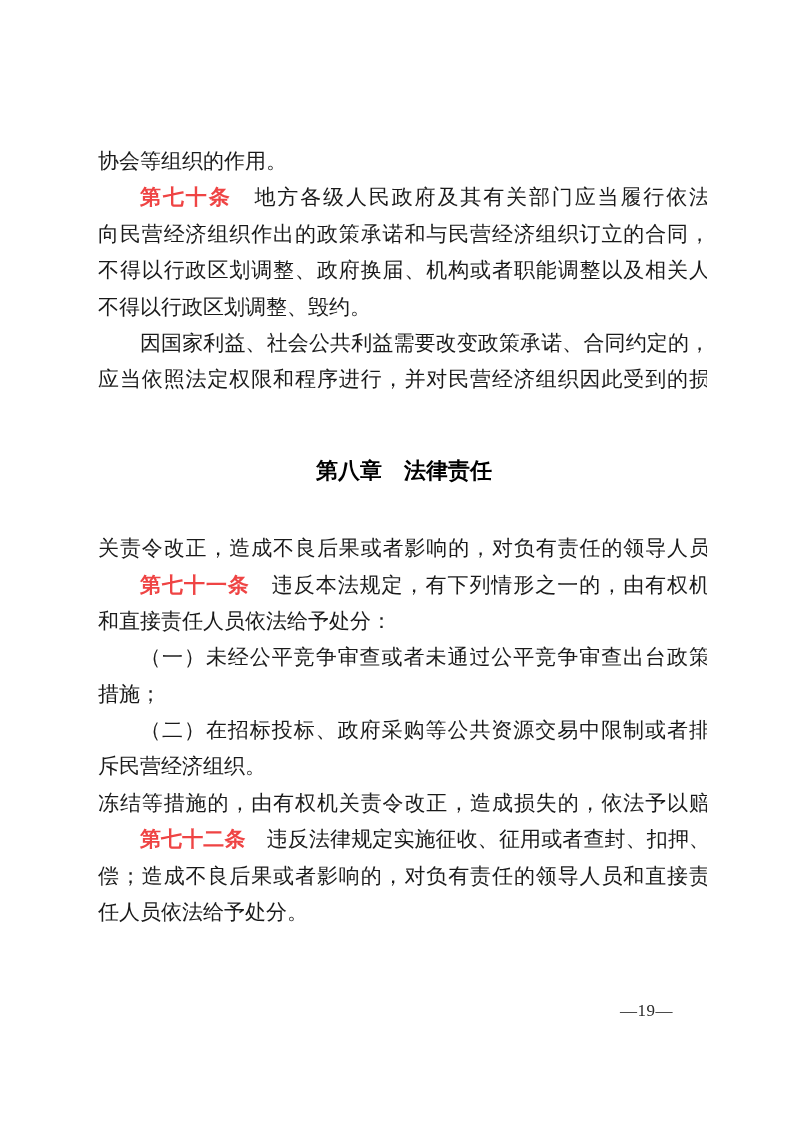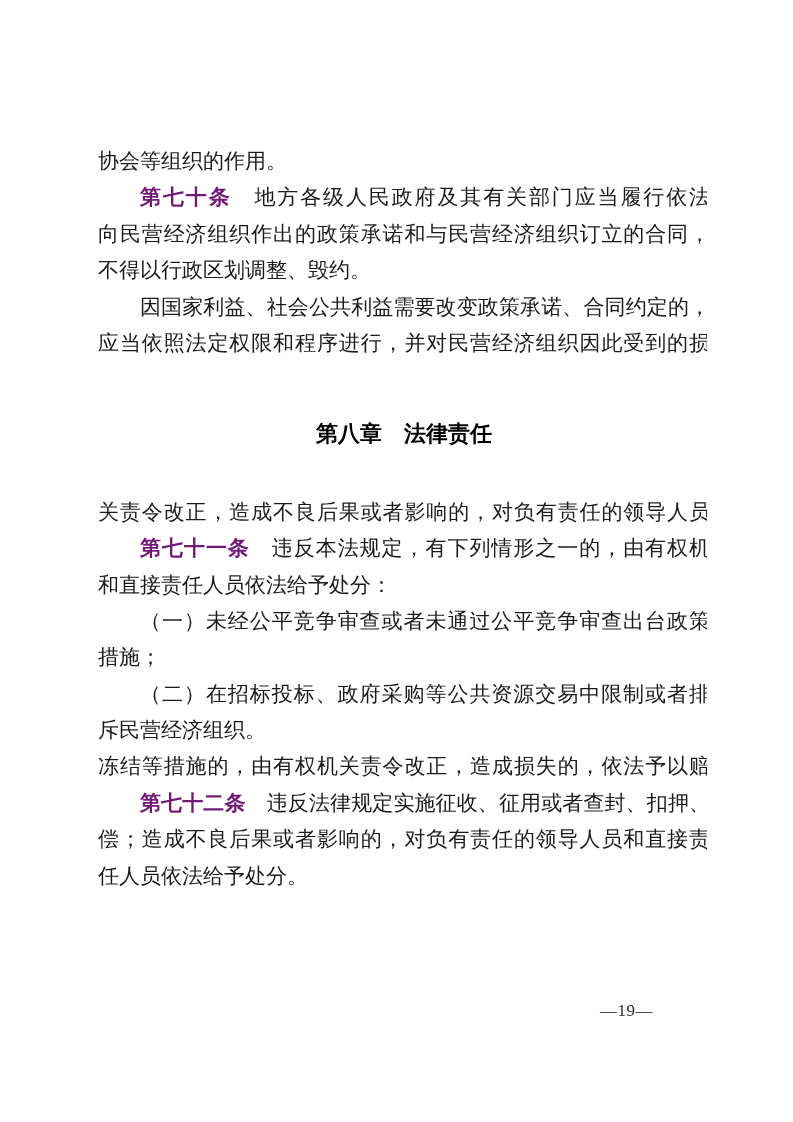--- a/index.html
+++ b/index.html
@@ -35,56 +35,57 @@
   }
   .line.last {
     text-align-last: left;
   }
   .line.indent {
     padding-left: 42px;
   }
   .bh {
     font-family: Liberation Serif, serif;
     font-weight: 700;
-    color: #701a75;
+    color: #ef4444;
   }
   .chapter {
     margin-top: 55px;
     margin-bottom: 41px;
     font-size: 22px;
     line-height: 36.4px;
     height: 36.4px;
     text-align: left;
     text-align-last: center;
     font-family: "Liberation Sans", "DejaVu Sans", sans-serif;
     font-weight: 700;
     color: #000000;
   }
   .pagenum {
     position: absolute;
-    left: 600px;
+    left: 620px;
     top: 1001px;
     font-size: 17px;
     line-height: 20px;
     letter-spacing: 0.5px;
     color: #2a2a2a;
     font-family: "Liberation Serif", "DejaVu Serif", serif;
   }
 </style>
 </head>
 <body>
 
 <div class="page">
   <div class="doc-body">
       <div class="para">
         <div class="line last"><span>协会等组织的作用。</span></div>
       </div>
       <div class="para">
         <div class="line indent"><span class="bh">第七十条</span><span>　地方各级人民政府及其有关部门应当履行依法</span></div>
         <div class="line"><span>向民营经济组织作出的政策承诺和与民营经济组织订立的合同，</span></div>
+        <div class="line"><span>不得以行政区划调整、政府换届、机构或者职能调整以及相关人</span></div>
         <div class="line last"><span>不得以行政区划调整、毁约。</span></div>
       </div>
       <div class="para">
         <div class="line indent"><span>因国家利益、社会公共利益需要改变政策承诺、合同约定的，</span></div>
         <div class="line"><span>应当依照法定权限和程序进行，并对民营经济组织因此受到的损</span></div>
       </div>
       <div class="chapter">第八章　法律责任</div>
       <div class="para">
         <div class="line"><span>关责令改正，造成不良后果或者影响的，对负有责任的领导人员</span></div>
         <div class="line indent"><span class="bh">第七十一条</span><span>　违反本法规定，有下列情形之一的，由有权机</span></div>

